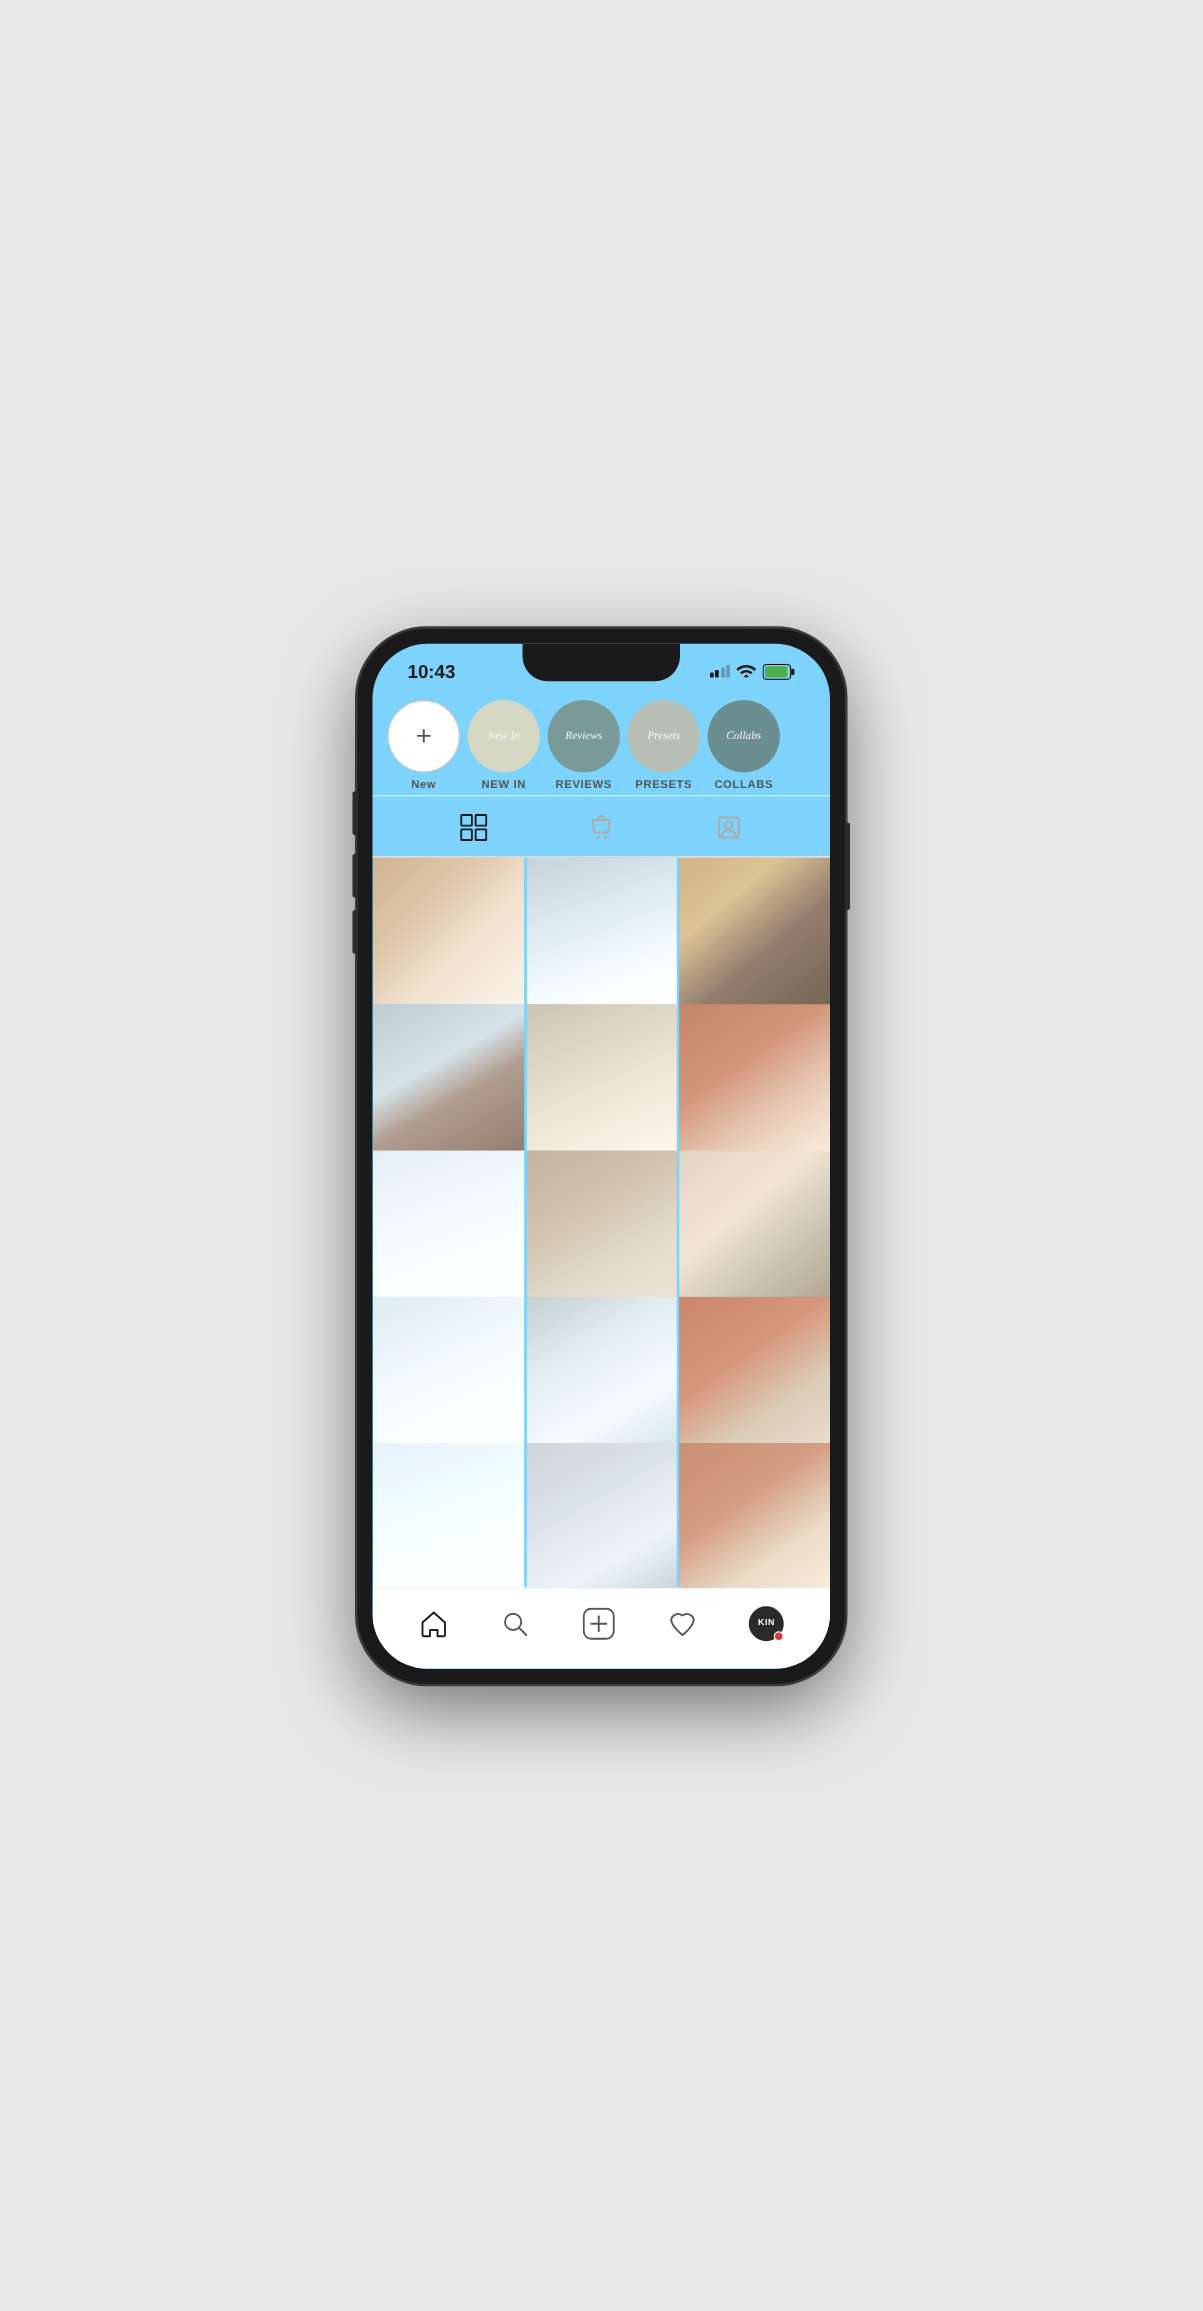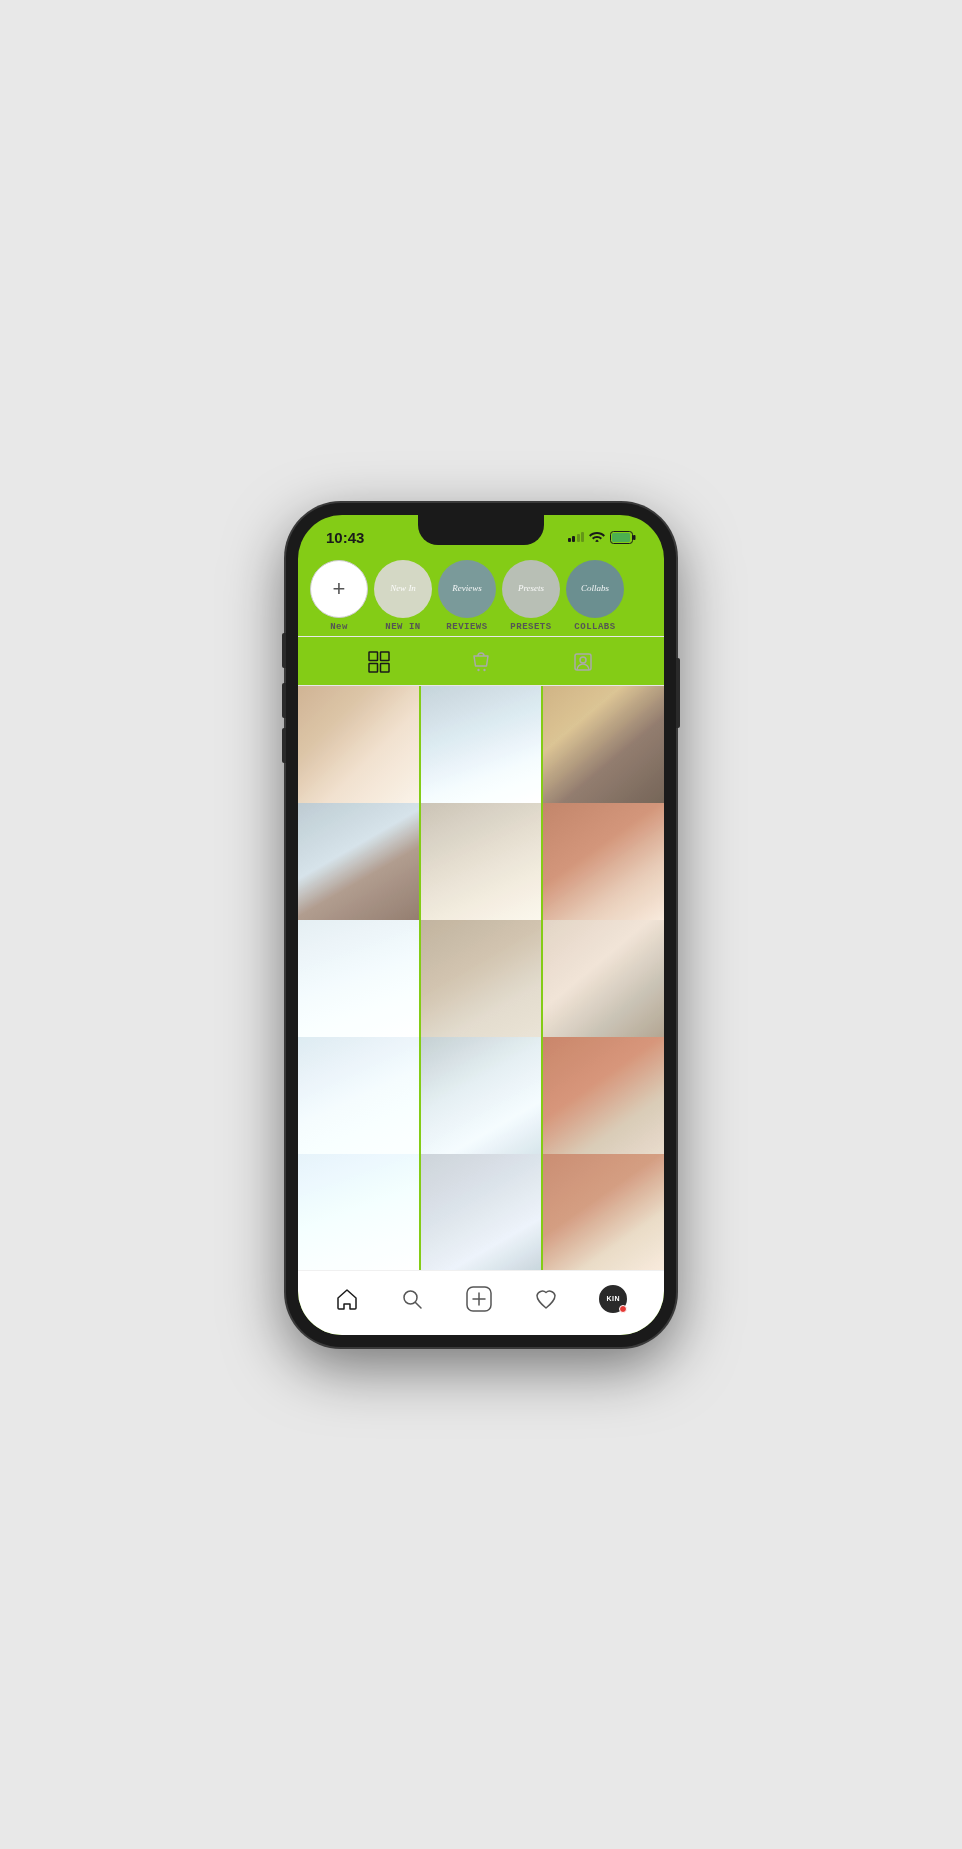--- a/index.html
+++ b/index.html
@@ -41,21 +41,21 @@
       top: 155px;
       width: 4px;
       height: 70px;
       background: #2a2a2a;
       border-radius: 0 2px 2px 0;
     }
 
     .phone-screen {
       width: 100%;
       height: 100%;
-      background: #84cc16;
+      background: #7dd3fc;
       border-radius: 44px;
       overflow: hidden;
       display: flex;
       flex-direction: column;
     }
 
     
     .status-bar {
       display: flex;
       justify-content: space-between;
@@ -155,21 +155,20 @@
     .story-circle.colored {
       border: none;
     }
 
     .story-label {
       font-size: 9px;
       font-weight: 600;
       color: #555;
       letter-spacing: 0.5px;
       text-align: left;
-      font-family: Liberation Mono, monospace;
     }
 
     .plus-icon {
       font-size: 22px;
       color: #555;
       line-height: 1;
     }
 
     
     .circle-new-in { background: #d4d8c5; }

